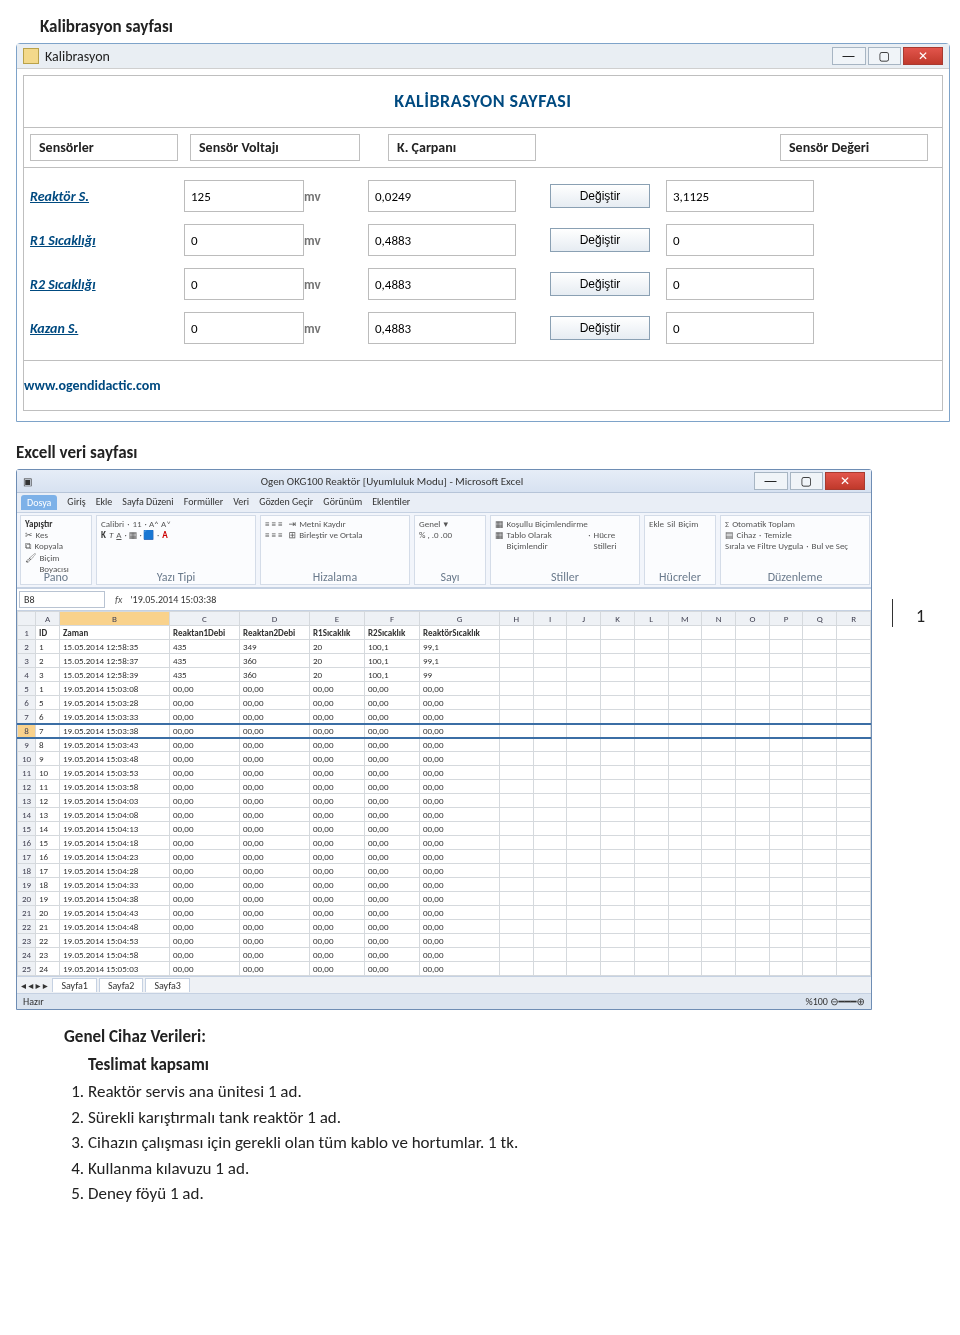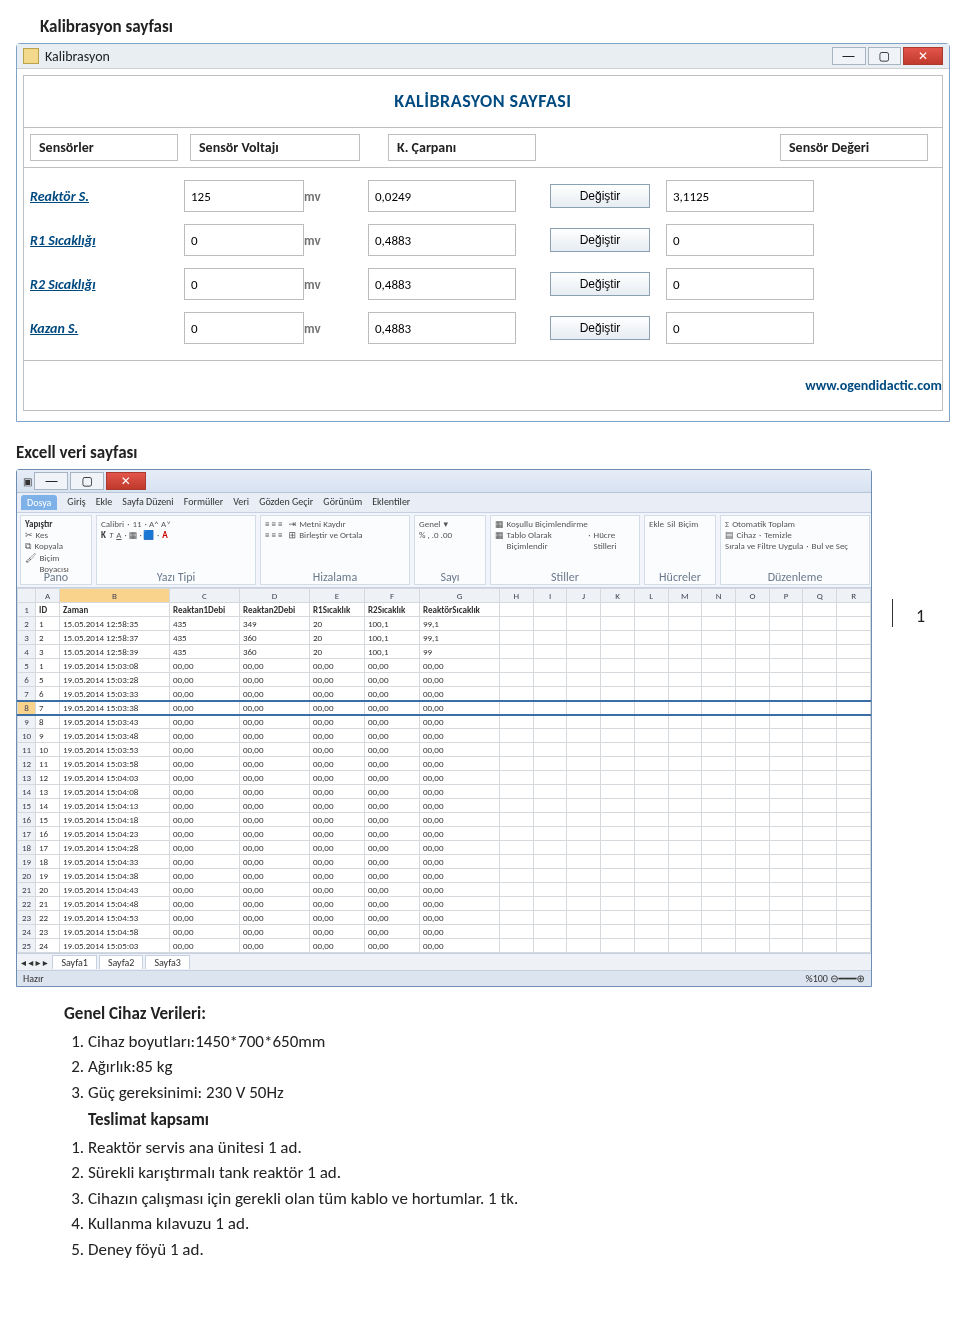--- a/index.html
+++ b/index.html
@@ -24,21 +24,21 @@
   .colbox.c4 { width: 148px; margin-left: auto; margin-right: 14px; }
   .rows { padding: 6px 0 10px; }
   .row { display: flex; align-items: center; padding: 6px 0; }
   .rowlabel { width: 148px; margin: 0 6px; font-size: 14px; font-weight: 700; color: #004a80; text-decoration: underline; font-style: italic; }
   .tfield { border: 1px solid #bcbcbc; background: #fff; height: 32px; padding: 0 6px; font-size: 13px; font-family: inherit; }
   .row .volt { width: 120px; }
   .row .unit { width: 36px; font-size: 13px; font-weight: 700; color: #737373; }
   .row .carp { width: 148px; margin-left: 28px; }
   .row .chg { width: 100px; margin-left: 34px; border: 1px solid #8aa0b3; background: linear-gradient(#fff,#e6ecf2); height: 24px; font-size: 12px; cursor: pointer; }
   .row .deg { width: 148px; margin-left: 16px; }
-  .footer-url { text-align: right; font-size: 14px; font-weight: 700; color: #004a80; padding: 16px 0; border-top: 1px solid #bfbfbf; }
+  .footer-url { text-align: left; font-size: 14px; font-weight: 700; color: #004a80; padding: 16px 0; border-top: 1px solid #bfbfbf; }
 
   
   .excel-wrap { position: relative; }
   .page-col { position: absolute; right: 12px; top: 130px; width: 56px; border-left: 1px solid #333; text-align: center; font-size: 18px; padding-top: 6px; }
   .win2 { margin: 0 88px 14px 16px; border: 1px solid #6e8db4; border-radius: 3px 3px 0 0; background: #e9eef6; font-size: 10px; color: #333; }
   .win2-title { display: flex; align-items: center; background: linear-gradient(#e6edf7,#d7e2f1); padding: 2px 6px; border-bottom: 1px solid #b6c4d8; }
   .win2-title .tcenter { flex: 1; text-align: center; font-size: 11px; }
   .tabs-row { display: flex; padding: 2px 4px; gap: 10px; font-size: 10px; }
   .tabs-row span:first-child { background: #7db1e8; color: #fff; padding: 1px 6px; border-radius: 3px 3px 0 0; }
   .ribbon { display: flex; gap: 4px; border-top: 1px solid #c5d1e2; border-bottom: 1px solid #c5d1e2; padding: 2px 3px; background: #f2f5fb; }
@@ -130,20 +130,21 @@
 </div>
 
 <div class="doc-heading" style="margin-left:16px;">Excell veri sayfası</div>
 
 <div class="excel-wrap">
   <div class="page-col">1</div>
 
   <div class="win2">
     <div class="win2-title">
       <span>▣</span>
+      <div class="tcenter">Ogen OKG100 Reaktör  [Uyumluluk Modu]  -  Microsoft Excel</div>
       <button class="winbtn">—</button>
       <button class="winbtn">▢</button>
       <button class="winbtn close">✕</button>
     </div>
     <div class="tabs-row">
       <span>Dosya</span>
       <span>Giriş</span>
       <span>Ekle</span>
       <span>Sayfa Düzeni</span>
       <span>Formüller</span>
@@ -190,20 +191,25 @@
           </div>
         <div class="glabel">Hücreler</div>
       </div>
       <div class="rgrp" style="min-width:150px;">
         <div class="gline">Σ <span>Otomatik Toplam</span></div>
         <div class="gline">▤ <span>Cihaz</span> · <span>Temizle</span></div>
         <div class="gline"><span>Sırala ve Filtre Uygula</span> · <span>Bul ve Seç</span></div>
         <div class="glabel">Düzenleme</div>
       </div>
     </div>
+    <div class="fx-row">
+      <div class="namebox">B8</div>
+      <div class="fx">fx</div>
+      <div>'19.05.2014 15:03:38</div>
+    </div>
     <div class="grid">
       <table id="xlsgrid">
           <colgroup>
             <col style="width: 18px;">
             <col style="width: 24px;">
             <col style="width: 110px;">
             <col style="width: 70px;">
             <col style="width: 70px;">
             <col style="width: 55px;">
             <col style="width: 55px;">
@@ -779,25 +785,20 @@
     <div class="status">
       <span>Hazır</span>
       <span class="spacer"></span>
       <span>%100</span>&nbsp;⊖━━━⊕
     </div>
   </div>
 </div>
 
 <div class="content">
   <h4>Genel Cihaz Verileri:</h4>
-  <ol>
-    <li>Cihaz boyutları:1450*700*650mm</li>
-    <li>Ağırlık:85 kg</li>
-    <li>Güç gereksinimi: 230 V 50Hz</li>
-  </ol>
   <div class="sub">Teslimat kapsamı</div>
   <ol>
     <li>Reaktör servis ana ünitesi 1 ad.</li>
     <li>Sürekli karıştırmalı tank reaktör 1 ad.</li>
     <li>Cihazın çalışması için gerekli olan tüm kablo ve hortumlar. 1 tk.</li>
     <li>Kullanma kılavuzu 1 ad.</li>
     <li>Deney föyü 1 ad.</li>
   </ol>
 </div>
 

